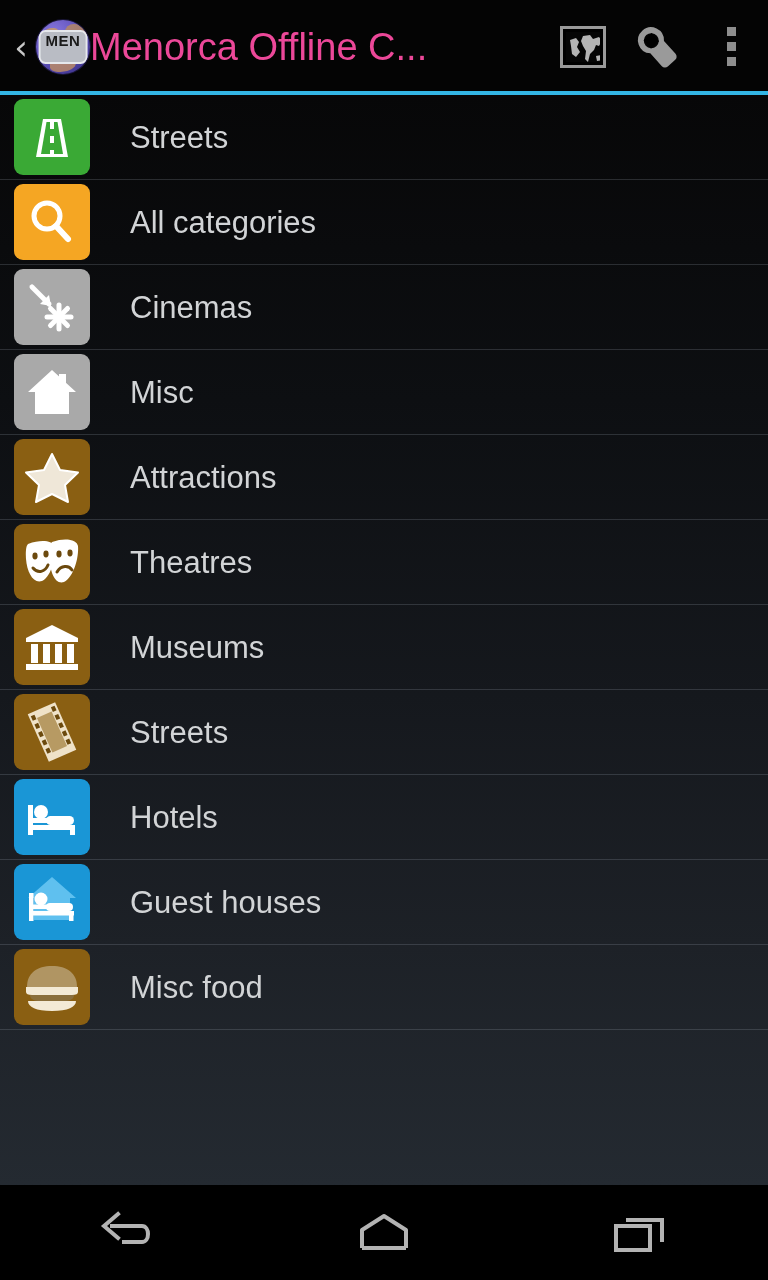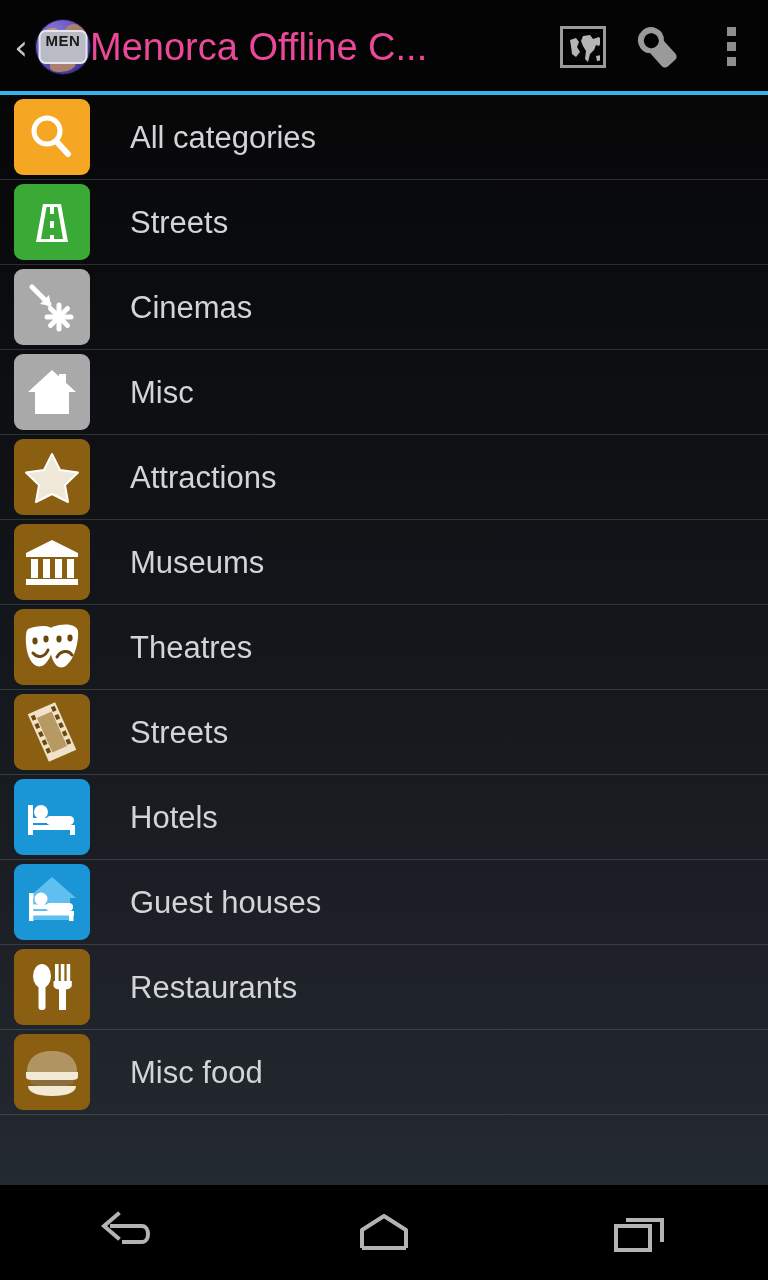--- a/index.html
+++ b/index.html
@@ -153,40 +153,40 @@
           <i></i>
       </span>
     </div>
   </div>
 
   <div id="ab-accent"></div>
 
   <div id="list">
 
     <div class="row">
-      <div class="ic" style="background:#f5a623">
-        <svg width="60" height="60" viewBox="0 0 60 60">
-          <circle cx="25" cy="24" r="13" fill="none" stroke="#fff" stroke-width="5"></circle>
-          <line x1="34" y1="34" x2="46" y2="47" stroke="#fff" stroke-width="6" stroke-linecap="round"></line>
-        </svg>
-      </div>
-      <div class="lbl">All categories</div>
-    </div>
-
-    <div class="row">
       <div class="ic" style="background:#3aa935">
         <svg width="60" height="60" viewBox="0 0 60 60">
           <path fill="#fff" d="M14 50 L21 12 L39 12 L46 50 Z"></path>
           <path fill="#3aa935" d="M19 47 L24.5 15 L35.5 15 L41 47 Z"></path>
           <rect x="28" y="14" width="4" height="34" fill="#fff"></rect>
           <rect x="26.5" y="22" width="7" height="7" fill="#3aa935"></rect>
           <rect x="26.5" y="36" width="7" height="7" fill="#3aa935"></rect>
         </svg>
       </div>
       <div class="lbl">Streets</div>
+    </div>
+
+    <div class="row">
+      <div class="ic" style="background:#f5a623">
+        <svg width="60" height="60" viewBox="0 0 60 60">
+          <circle cx="25" cy="24" r="13" fill="none" stroke="#fff" stroke-width="5"></circle>
+          <line x1="34" y1="34" x2="46" y2="47" stroke="#fff" stroke-width="6" stroke-linecap="round"></line>
+        </svg>
+      </div>
+      <div class="lbl">All categories</div>
     </div>
 
     <div class="row">
       <div class="ic" style="background:#a9a9a9">
         <svg width="60" height="60" viewBox="0 0 60 60">
           <line x1="10" y1="10" x2="27" y2="27" stroke="#fff" stroke-width="5" stroke-linecap="round"></line>
           <path fill="#fff" d="M29 29 L18 27 L27 18 Z"></path>
           <g stroke="#fff" stroke-width="5" stroke-linecap="round">
             <line x1="37" y1="28" x2="37" y2="52"></line>
             <line x1="25" y1="40" x2="49" y2="40"></line>
@@ -213,46 +213,46 @@
         <svg width="60" height="60" viewBox="0 0 60 60">
           <path fill="#efe7d8" stroke="#fff" stroke-width="2" stroke-linejoin="round" d="M30 7 L38 23 L56 25.5 L43 38 L46 55 L30 47 L14 55 L17 38 L4 25.5 L22 23 Z"></path>
         </svg>
       </div>
       <div class="lbl">Attractions</div>
     </div>
 
     <div class="row">
       <div class="ic" style="background:#8a5f12">
         <svg width="60" height="60" viewBox="0 0 60 60">
-          <path fill="#fff" d="M30 8 L56 21 L4 21 Z"></path>
-          <rect x="4" y="21" width="52" height="4" fill="#fff"></rect>
-          <rect x="9" y="27" width="7" height="19" fill="#fff"></rect>
-          <rect x="21" y="27" width="7" height="19" fill="#fff"></rect>
-          <rect x="33" y="27" width="7" height="19" fill="#fff"></rect>
-          <rect x="45" y="27" width="7" height="19" fill="#fff"></rect>
-          <rect x="4" y="47" width="52" height="6" fill="#fff"></rect>
-        </svg>
-      </div>
-      <div class="lbl">Museums</div>
-    </div>
-
-    <div class="row">
-      <div class="ic" style="background:#8a5f12">
-        <svg width="60" height="60" viewBox="0 0 60 60">
           <path fill="#fff" d="M6 12 C20 7, 30 9, 32 14 C34 24, 30 44, 20 49 C11 52, 5 40, 4 27 C3.5 19, 4 14, 6 12 Z"></path>
           <ellipse cx="13" cy="24" rx="2.6" ry="3.4" fill="#6b490d"></ellipse>
           <ellipse cx="24" cy="22" rx="2.6" ry="3.4" fill="#6b490d"></ellipse>
           <path d="M11 36 C16 42, 23 40, 26 33" stroke="#6b490d" stroke-width="3" fill="none" stroke-linecap="round"></path>
           <path fill="#fff" d="M30 10 C44 5, 55 8, 56 14 C57 25, 52 45, 42 50 C33 53, 28 40, 27.5 26 C27 17, 28 12, 30 10 Z"></path>
           <ellipse cx="37" cy="22" rx="2.6" ry="3.4" fill="#6b490d"></ellipse>
           <ellipse cx="48" cy="21" rx="2.6" ry="3.4" fill="#6b490d"></ellipse>
           <path d="M35 40 C39 33, 47 33, 50 38" stroke="#6b490d" stroke-width="3" fill="none" stroke-linecap="round"></path>
         </svg>
       </div>
       <div class="lbl">Theatres</div>
+    </div>
+
+    <div class="row">
+      <div class="ic" style="background:#8a5f12">
+        <svg width="60" height="60" viewBox="0 0 60 60">
+          <path fill="#fff" d="M30 8 L56 21 L4 21 Z"></path>
+          <rect x="4" y="21" width="52" height="4" fill="#fff"></rect>
+          <rect x="9" y="27" width="7" height="19" fill="#fff"></rect>
+          <rect x="21" y="27" width="7" height="19" fill="#fff"></rect>
+          <rect x="33" y="27" width="7" height="19" fill="#fff"></rect>
+          <rect x="45" y="27" width="7" height="19" fill="#fff"></rect>
+          <rect x="4" y="47" width="52" height="6" fill="#fff"></rect>
+        </svg>
+      </div>
+      <div class="lbl">Museums</div>
     </div>
 
     <div class="row">
       <div class="ic" style="background:#8a5f12">
         <svg width="60" height="60" viewBox="0 0 60 60">
           <g transform="rotate(-24 30 30)">
             <rect x="15" y="4" width="30" height="52" fill="#efe2c8"></rect>
             <rect x="22" y="11" width="16" height="38" fill="#b79a63"></rect>
             <g fill="#6b490d">
               <rect x="17" y="7" width="4" height="5"></rect>
@@ -295,35 +295,20 @@
           <rect x="9" y="32.5" width="17" height="4.5" fill="#fff"></rect>
           <rect x="24" y="31" width="27" height="8" rx="4" fill="#fff"></rect>
           <rect x="7" y="39" width="45" height="4.5" fill="#fff"></rect>
           <rect x="7" y="21" width="4.5" height="28" fill="#fff"></rect>
           <rect x="47" y="39" width="4.5" height="10" fill="#fff"></rect>
         </svg>
       </div>
       <div class="lbl">Guest houses</div>
     </div>
 
-    <div class="row">
-      <div class="ic" style="background:#8a5f12">
-        <svg width="60" height="60" viewBox="0 0 60 60">
-          <ellipse cx="20" cy="19" rx="9" ry="12" fill="#fff"></ellipse>
-          <rect x="16.5" y="28" width="7" height="25" rx="3" fill="#fff"></rect>
-          <g fill="#fff">
-            <rect x="33" y="7" width="3.6" height="19"></rect>
-            <rect x="38.8" y="7" width="3.6" height="19"></rect>
-            <rect x="44.6" y="7" width="3.6" height="19"></rect>
-            <path d="M31.5 24 L49.8 24 L49.8 28 C49.8 31, 47 32, 44 32.5 L44 53 L37 53 L37 32.5 C34 32, 31.5 31, 31.5 28 Z"></path>
-          </g>
-        </svg>
-      </div>
-      <div class="lbl">Restaurants</div>
-    </div>
 
     <div class="row">
       <div class="ic" style="background:#8a5f12">
         <svg width="60" height="60" viewBox="0 0 60 60">
           <path fill="#b09563" d="M5 30 C5 16, 15 9, 30 9 C45 9, 55 16, 55 30 Z"></path>
           <path fill="#f3ead6" d="M4 30 L56 30 L56 35 C56 37, 54 38, 50 38 L10 38 C6 38, 4 37, 4 35 Z"></path>
           <path fill="#8a6f3c" d="M8 38 L52 38 C52 42, 48 44, 42 44 L18 44 C12 44, 8 42, 8 38 Z"></path>
           <path fill="#f3ead6" d="M6 44 C6 50, 14 54, 30 54 C46 54, 54 50, 54 44 Z"></path>
         </svg>
       </div>

